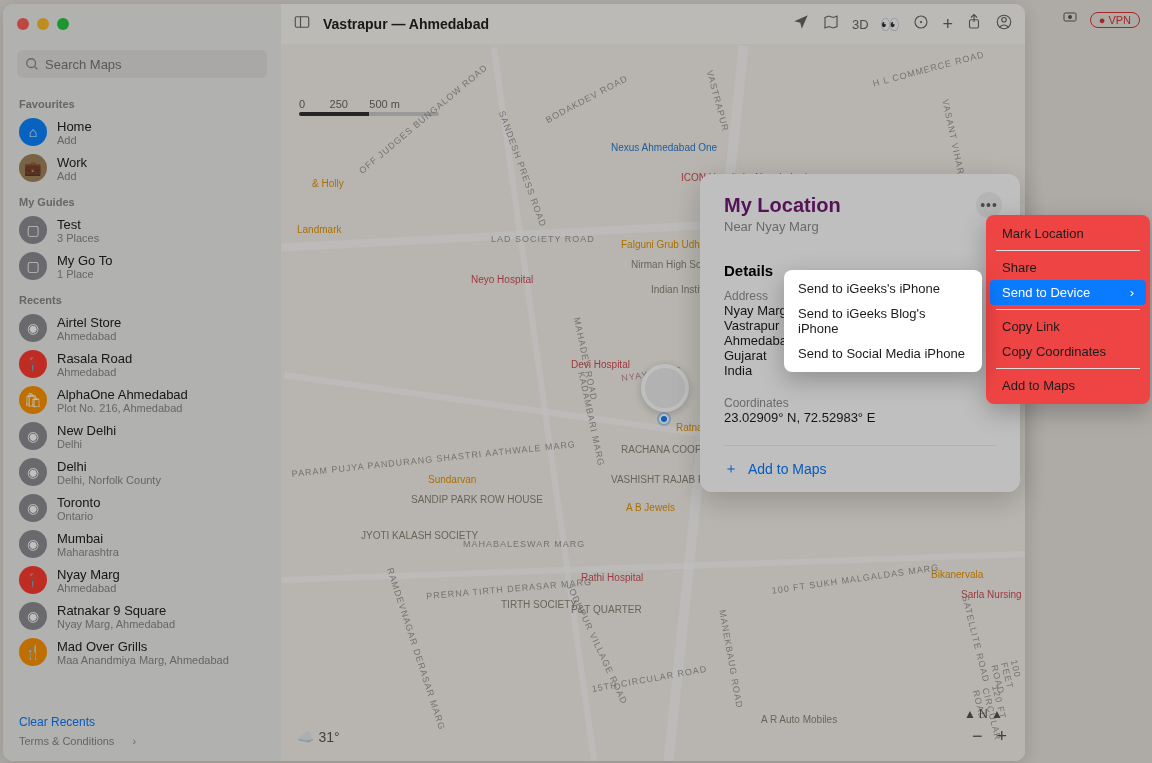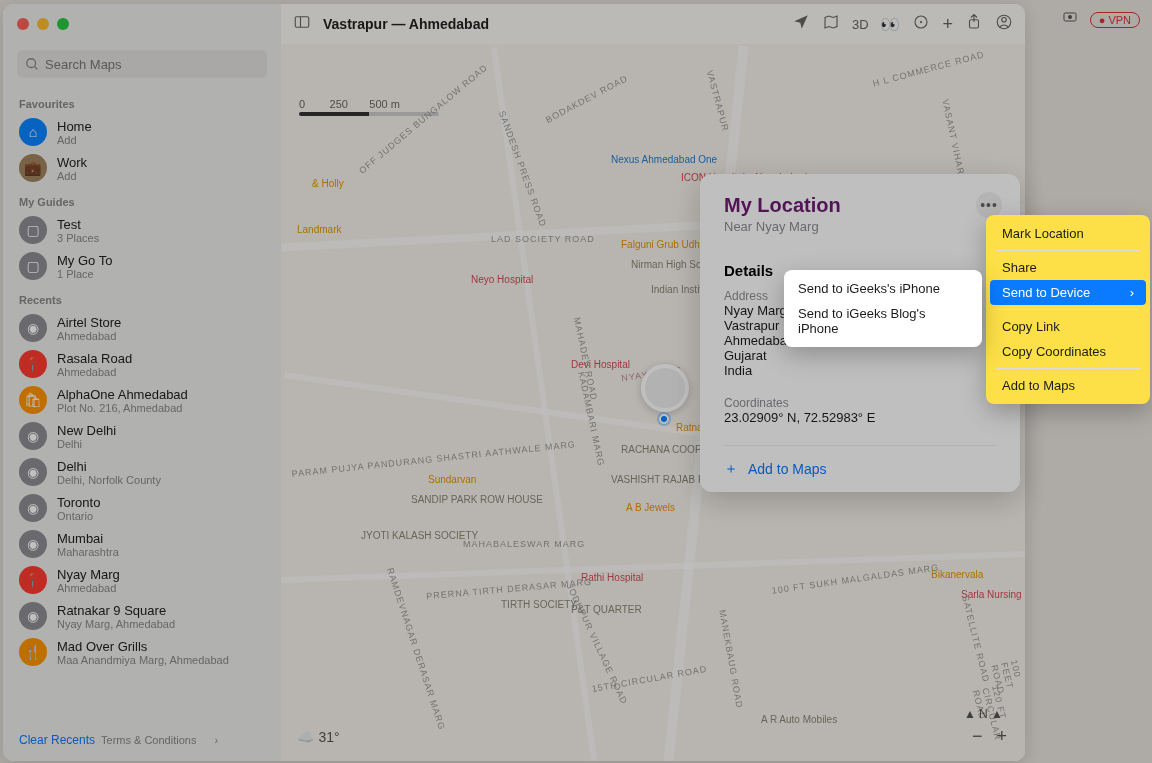--- a/index.html
+++ b/index.html
@@ -22,21 +22,21 @@
 .search { width: 100%; background: #e2e0de; border: none; border-radius: 6px; height: 28px; display: flex; align-items: center; padding: 0 8px; gap: 6px; color: #777; font-size: 13px; }
 .search svg { width: 14px; height: 14px; fill: #888; }
 .section-label { padding: 10px 16px 4px; color: #888; font-size: 11px; font-weight: 600; }
 .list { display: flex; flex-direction: column; }
 .list-item { display: flex; align-items: center; gap: 10px; padding: 4px 16px; cursor: default; }
 .list-item .badge { width: 28px; height: 28px; border-radius: 50%; display: flex; align-items: center; justify-content: center; flex-shrink: 0; color: white; font-size: 14px; }
 .badge.blue{background:#0a84ff;} .badge.brown{background:#a2845e;} .badge.gray{background:#8e8e93;}
 .badge.red{background:#ff3b30;} .badge.orange{background:#ff9500;}
 .item-text .primary { font-size: 13px; color: #222; }
 .item-text .secondary { font-size: 11px; color: #888; }
-.sidebar-footer { margin-top: auto; padding: 10px 16px 14px; display:flex; flex-direction:row; gap:6px;}
+.sidebar-footer { margin-top: auto; padding: 10px 16px 14px; display:flex; flex-direction:column; gap:6px;}
 .clear-link { color: #0a7aff; font-size: 12px; }
 .terms { color: #888; font-size: 11px; display:flex; align-items:center; gap:18px;}
 
 
 .maparea { flex: 1; position: relative; background: #f6f2eb; overflow:hidden; }
 .topbar { height: 40px; display: flex; align-items: center; padding: 0 12px; gap: 12px; background: rgba(255,255,255,0.5); }
 .topbar .title { font-weight: 600; color: #222; font-size: 14px; }
 .topbar .spacer { flex: 1; }
 .topbar .tbicon { width:18px; height:18px; fill:#666; }
 .map-canvas { position: absolute; top:40px; bottom:0; left:0; right:0; }
@@ -59,21 +59,21 @@
 .popover h2 { font-size:20px; font-weight:700; color:#701a75; }
 .popover .sub { color:#8e8e93; font-size:13px; margin-top:2px; }
 .popover .more { position:absolute; top:18px; right:18px; width:26px; height:26px; border-radius:50%; background:#f0f0f0; display:flex; align-items:center; justify-content:center; color:#666; font-size:14px; letter-spacing:1px;}
 .popover .details { margin-top:28px; }
 .popover .details h3 { font-weight:700; font-size:15px; margin-bottom:10px; }
 .popover .lbl { color:#8e8e93; font-size:12px; margin-top:8px; }
 .popover .val { color:#1c1c1e; font-size:13px; }
 .popover .add-btn { margin-top:20px; border-top:1px solid #eee; padding:14px 0; color:#0a7aff; font-size:14px; display:flex; align-items:center; gap:10px;}
 
 
-.ctx { position:absolute; left:986px; top:215px; width:164px; background:#fde047; border-radius:8px; box-shadow:0 8px 24px rgba(0,0,0,0.25); padding:6px 0; font-size:13px; z-index:60; }
+.ctx { position:absolute; left:986px; top:215px; width:164px; background:#ef4444; border-radius:8px; box-shadow:0 8px 24px rgba(0,0,0,0.25); padding:6px 0; font-size:13px; z-index:60; }
 .ctx .row { padding:5px 16px; cursor:default; color:#1c1c1e; display:flex; align-items:center; justify-content:space-between;}
 .ctx .row.sel { background:#0a7aff; color:#fff; margin:0 4px; border-radius:4px; padding:5px 12px;}
 .ctx hr { border:none; border-top:1px solid #ddd; margin:4px 10px; }
 
 
 .submenu { position:absolute; left:784px; top:270px; width:198px; background:#fff; border-radius:8px; box-shadow:0 8px 24px rgba(0,0,0,0.25); padding:6px 0; font-size:13px; z-index:60; }
 .submenu .row { padding:5px 14px; cursor:default; color:#1c1c1e; }
 
 svg { display:inline-block; }
 </style>
@@ -260,21 +260,21 @@
 
     <div class="map-canvas">
       <div class="scale"><span>0</span>&nbsp;&nbsp;&nbsp;&nbsp;&nbsp;&nbsp;&nbsp;&nbsp;<span>250</span>&nbsp;&nbsp;&nbsp;&nbsp;&nbsp;&nbsp;&nbsp;<span>500 m</span><div class="scale-bar"></div></div>
 
       <div class="road" style="top:180px;left:0;width:744px;height:8px;transform:rotate(-3deg);"></div>
       <div class="road" style="top:380px;left:0;width:744px;height:6px;transform:rotate(8deg);"></div>
       <div class="road" style="top:520px;left:0;width:744px;height:6px;transform:rotate(-2deg);"></div>
       <div class="road" style="top:0;left:260px;width:6px;height:720px;transform:rotate(-8deg);"></div>
       <div class="road" style="top:0;left:420px;width:10px;height:720px;transform:rotate(6deg);"></div>
 
-      <div class="poi blue" style="left:330px;top:110px;">Nexus Ahmedabad One</div>
+      <div class="poi blue" style="left:330px;top:98px;">Nexus Ahmedabad One</div>
       <div class="poi hosp" style="left:400px;top:128px;width:90px;">ICON Hospital - Ahmebabad</div>
       <div class="poi food" style="left:340px;top:195px;">Falguni Grub Udhyog</div>
       <div class="poi" style="left:350px;top:215px;width:70px;">Nirman High School</div>
       <div class="poi" style="left:370px;top:240px;width:90px;">Indian Institute of Management Ahmedabad</div>
       <div class="poi hosp" style="left:190px;top:230px;">Neyo Hospital</div>
       <div class="poi hosp" style="left:290px;top:315px;">Devi Hospital</div>
       <div class="poi hosp" style="left:300px;top:528px;">Rathi Hospital</div>
       <div class="poi food" style="left:110px;top:430px;margin-left:37px;">Sundarvan</div>
       <div class="poi food" style="left:345px;top:458px;">A B Jewels</div>
       <div class="poi food" style="left:650px;top:525px;">Bikanervala</div>
@@ -362,13 +362,14 @@
   <hr>
   <div class="row">Copy Link</div>
   <div class="row">Copy Coordinates</div>
   <hr>
   <div class="row">Add to Maps</div>
 </div>
 
 <div class="submenu">
   <div class="row">Send to iGeeks's iPhone</div>
   <div class="row">Send to iGeeks Blog's iPhone</div>
+  <div class="row">Send to Social Media iPhone</div>
 </div>
 
 </body></html>

